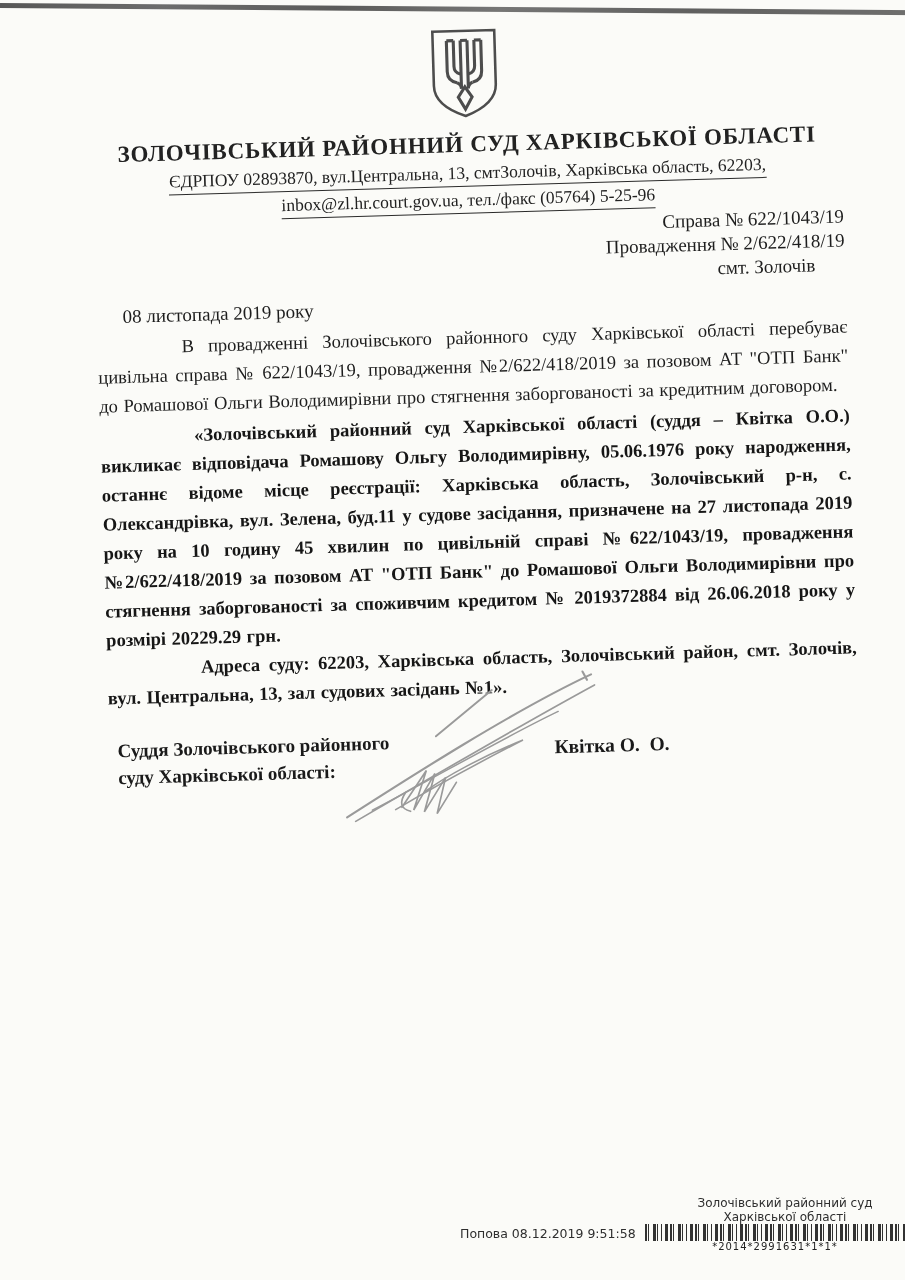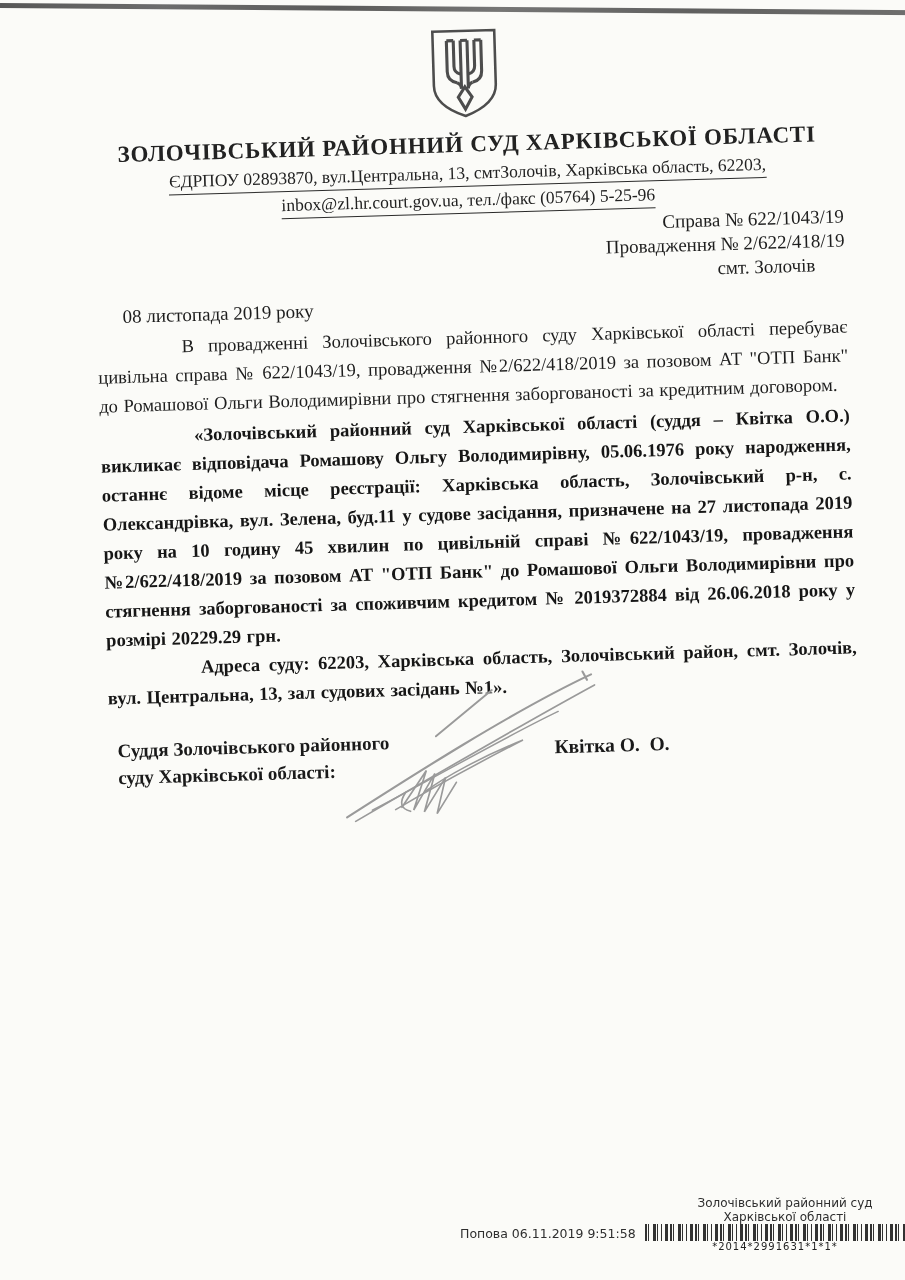--- a/index.html
+++ b/index.html
@@ -136,18 +136,18 @@
       <div class="sig-name">Квітка О.  О.</div>
     </div>
 
   </div>
 
   <div class="footer">
     <div class="footer-court">
       <div>Золочівський районний суд</div>
       <div>Харківської області</div>
     </div>
-    <div class="footer-stamp">Попова 06.11.2019 9:51:58</div>
+    <div class="footer-stamp">Попова 08.12.2019 9:51:58</div>
     <div class="barcode"></div>
     <div class="barcode-text">*2014*2991631*1*1*</div>
   </div>
 
 </div>
 
 </body></html>

